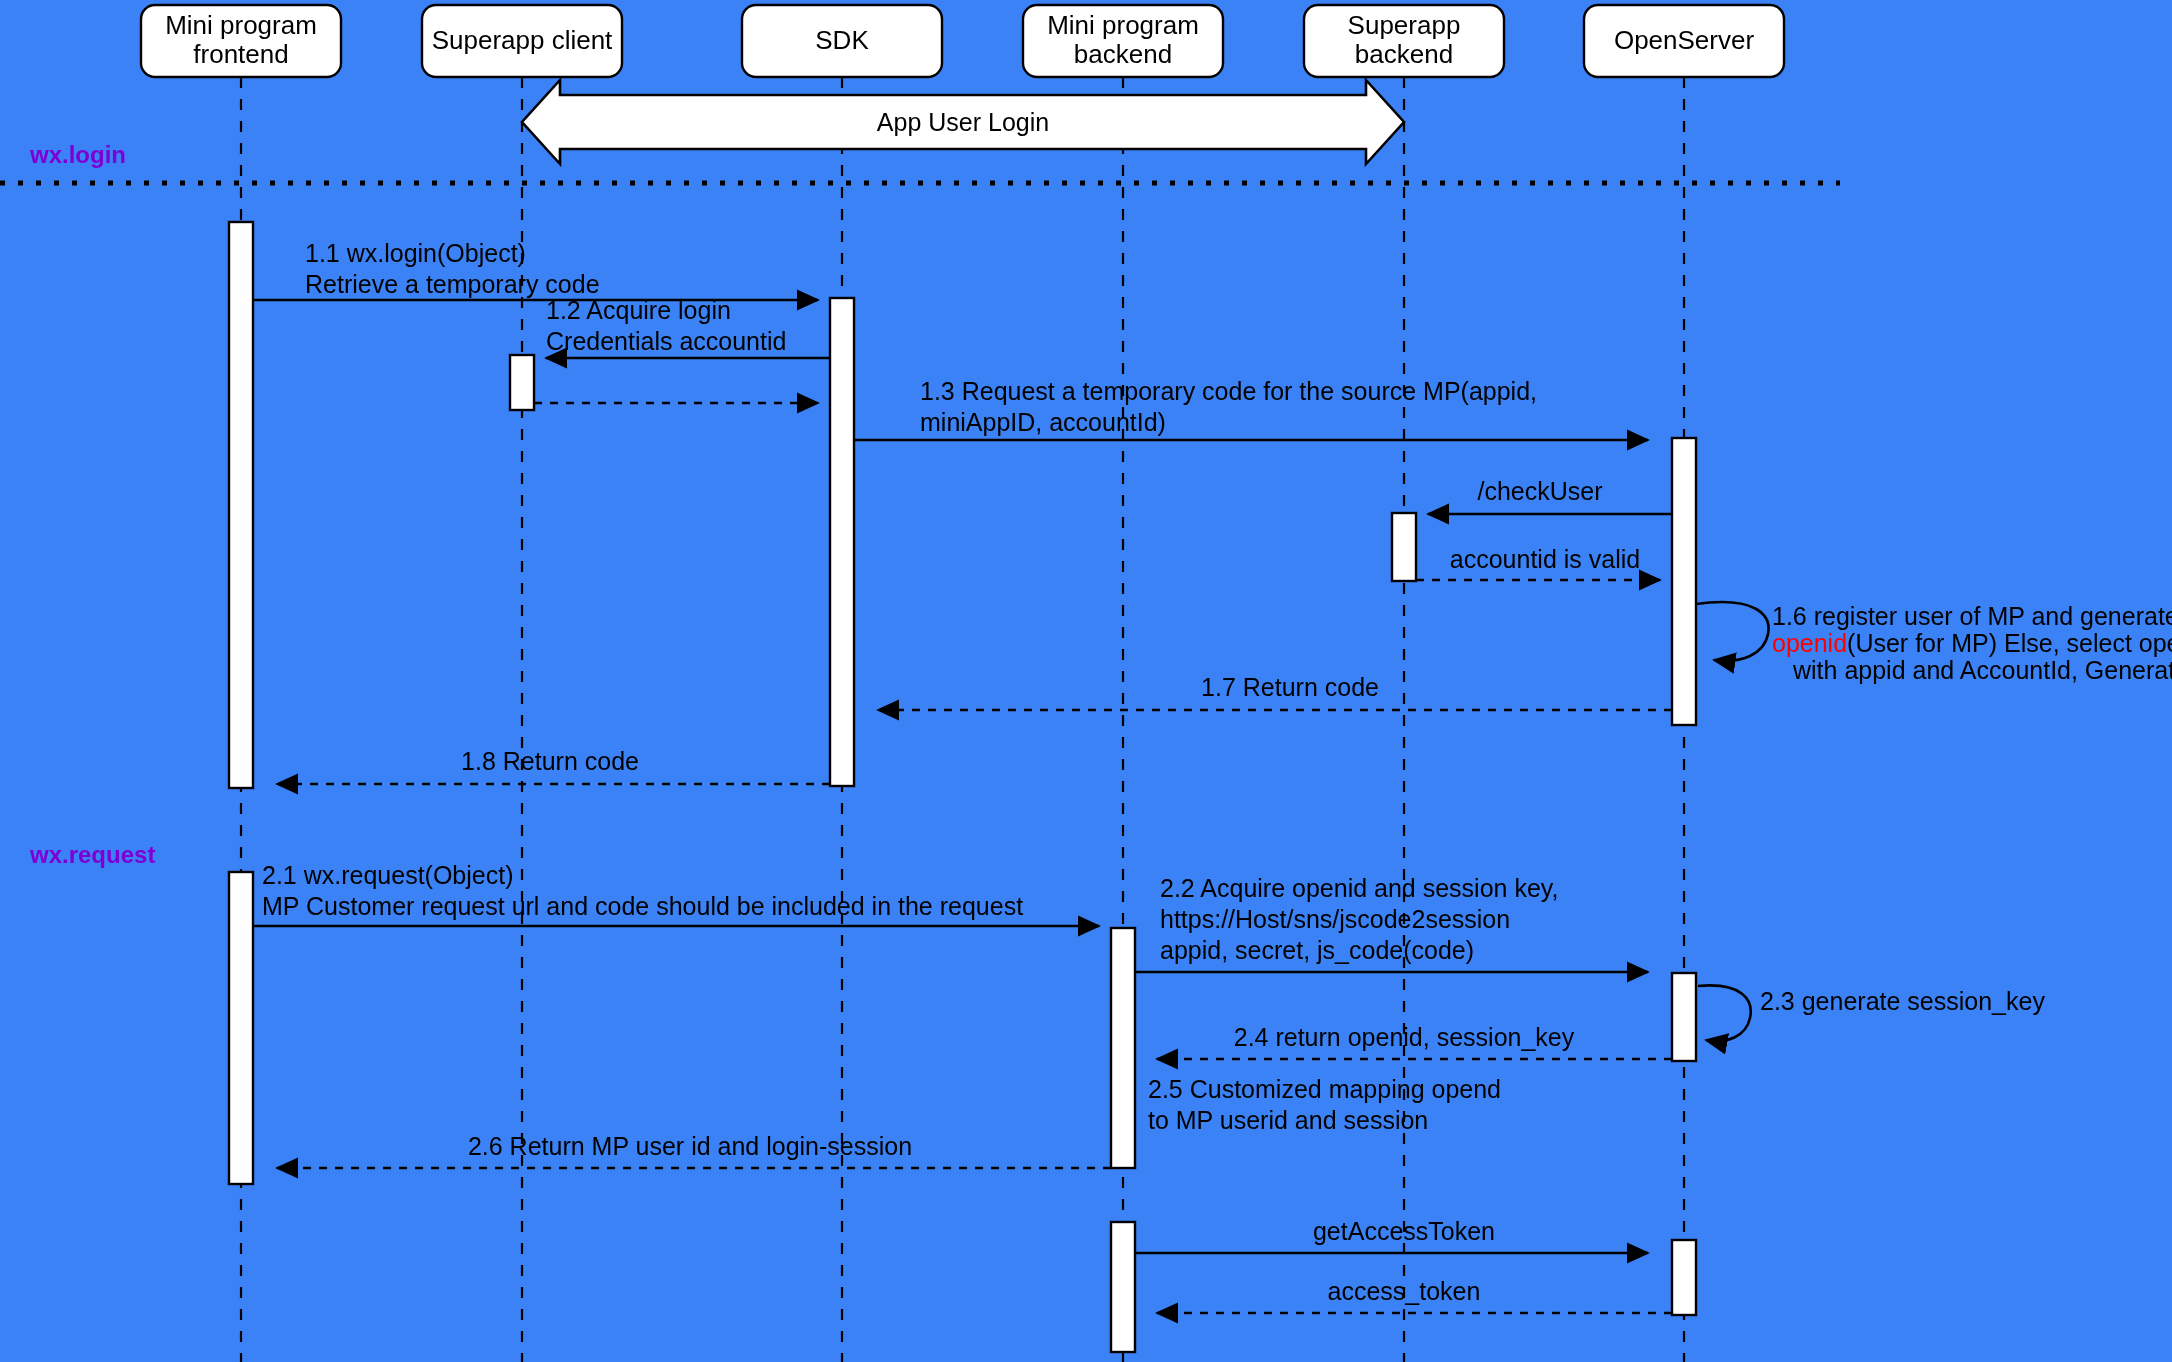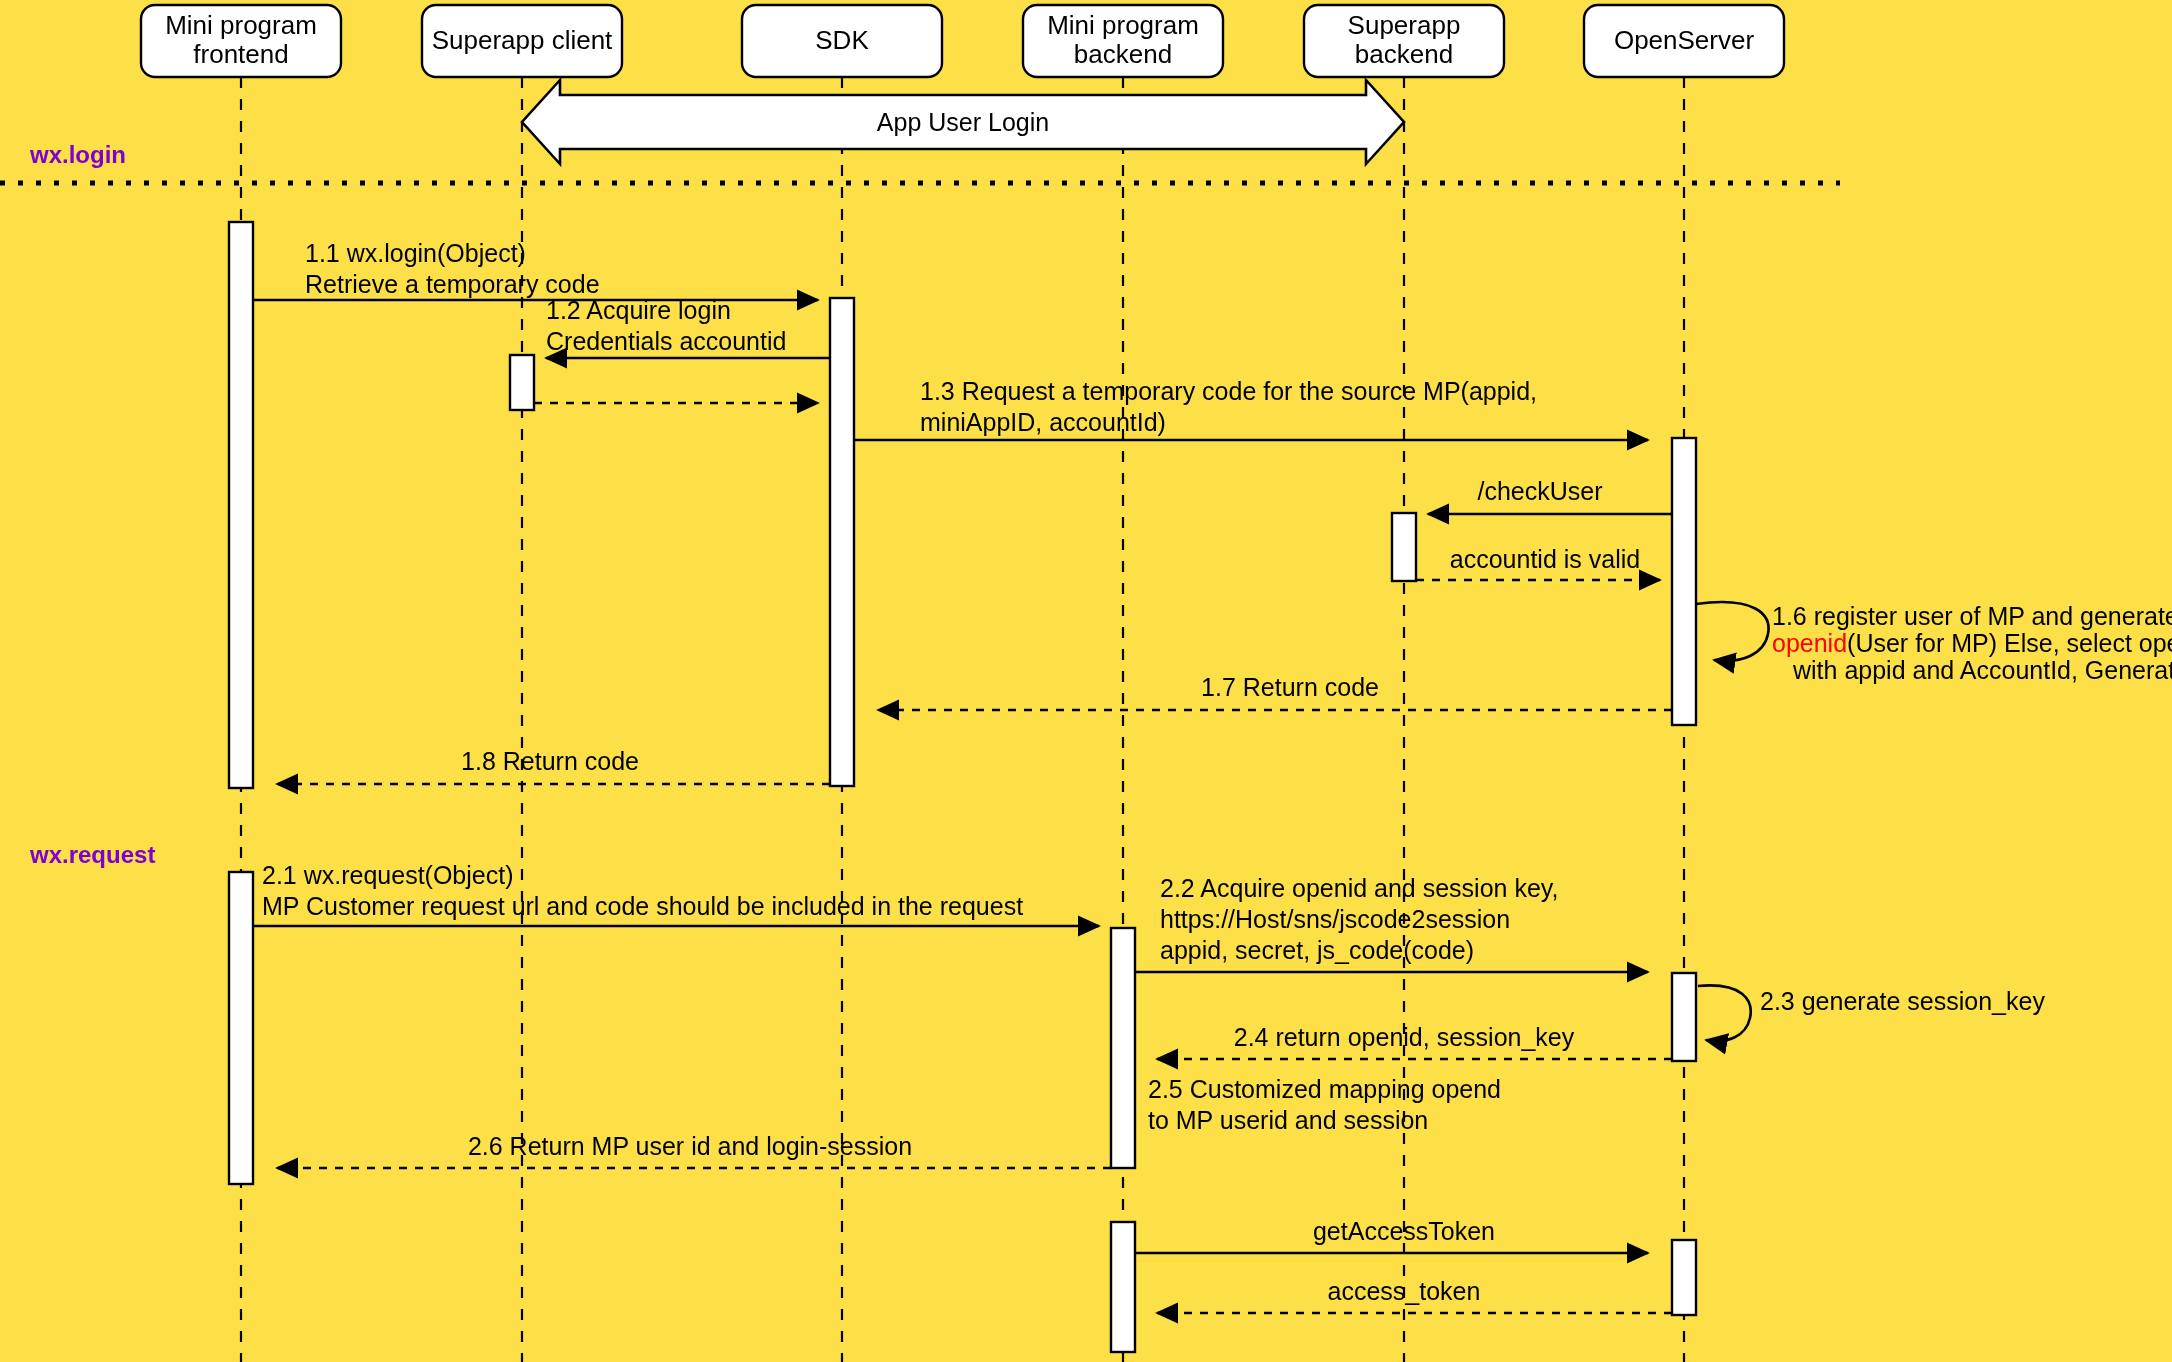--- a/index.html
+++ b/index.html
@@ -7,21 +7,21 @@
     padding: 0;
     background: #ffffff;
   }
   body {
     font-family: "Liberation Sans", sans-serif;
   }
   #diagram-root {
     position: relative;
     width: 2172px;
     height: 1362px;
-    background: #fde047;
+    background: #3b82f6;
     overflow: hidden;
   }
   svg#seq {
     display: block;
     width: 2172px;
     height: 1362px;
   }
   .lifeline-box {
     fill: #ffffff;
     stroke: #000000;

